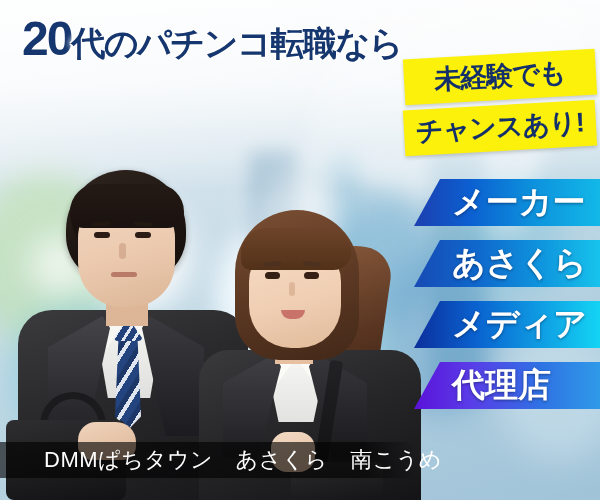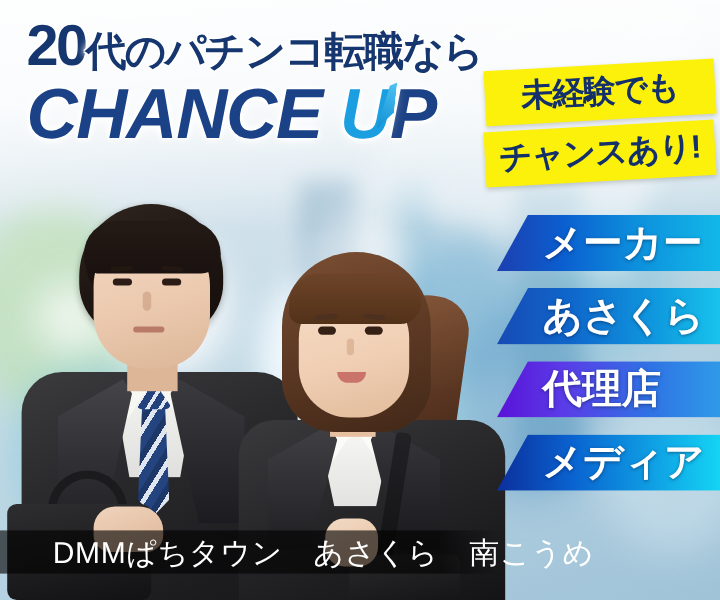--- a/index.html
+++ b/index.html
@@ -248,21 +248,21 @@
   .cat-3{background:linear-gradient(90deg,#5a12d8 0%,#5a3ce8 30%,#2f72e4 68%,#2f9ae8 100%);}
   .cat-4{background:linear-gradient(90deg,#0b2f9c 0%,#0a63d0 34%,#0fa0e4 70%,#14d4f4 100%);}
 
   
   .caption{
     position:absolute;left:0;bottom:22px;width:416px;height:36px;z-index:15;
     background:linear-gradient(90deg,rgba(0,0,0,.62) 0%,rgba(0,0,0,.62) 88%,rgba(0,0,0,0) 100%);
     display:flex;align-items:center;
   }
   .caption span{
-    color:#fff;font-size:25px;margin-left:44px;white-space:nowrap;letter-spacing:.5px;
+    color:#fff;font-size:22px;margin-left:44px;white-space:nowrap;letter-spacing:.5px;
   }
 </style>
 </head>
 <body>
 
 <div class="banner">
 
   <div class="bg">
     <div class="bg-base"></div>
     <div class="glass g1"></div>
@@ -332,42 +332,39 @@
       <div class="w-bag"></div>
       <div class="w-hand"></div>
     </div>
 
   </div>
 
   <div class="headline">
     <div class="hl-line1">
       <span class="hl-num">20</span><span class="hl-sm">代のパチンコ転職なら</span>
     </div>
-    <div class="logo">
-      <span>CHANCE</span><span class="gap"></span><span class="up-u">U</span><span>P</span>
-    </div>
   </div>
 
   <div class="badges">
     <div class="badge b-top">未経験でも</div>
     <div class="badge b-bot">チャンスあり!</div>
   </div>
 
   <div class="cats">
     <div class="cat cat-0">
       <span>メーカー</span>
     </div>
     <div class="cat cat-2">
       <span>あさくら</span>
     </div>
+    <div class="cat cat-4">
+      <span>メディア</span>
+    </div>
     <div class="cat cat-3">
       <span>代理店</span>
     </div>
-    <div class="cat cat-4">
-      <span>メディア</span>
-    </div>
   </div>
 
   <div class="caption">
     <span>DMMぱちタウン　あさくら　南こうめ</span>
   </div>
 
 </div>
 
 </body></html>

